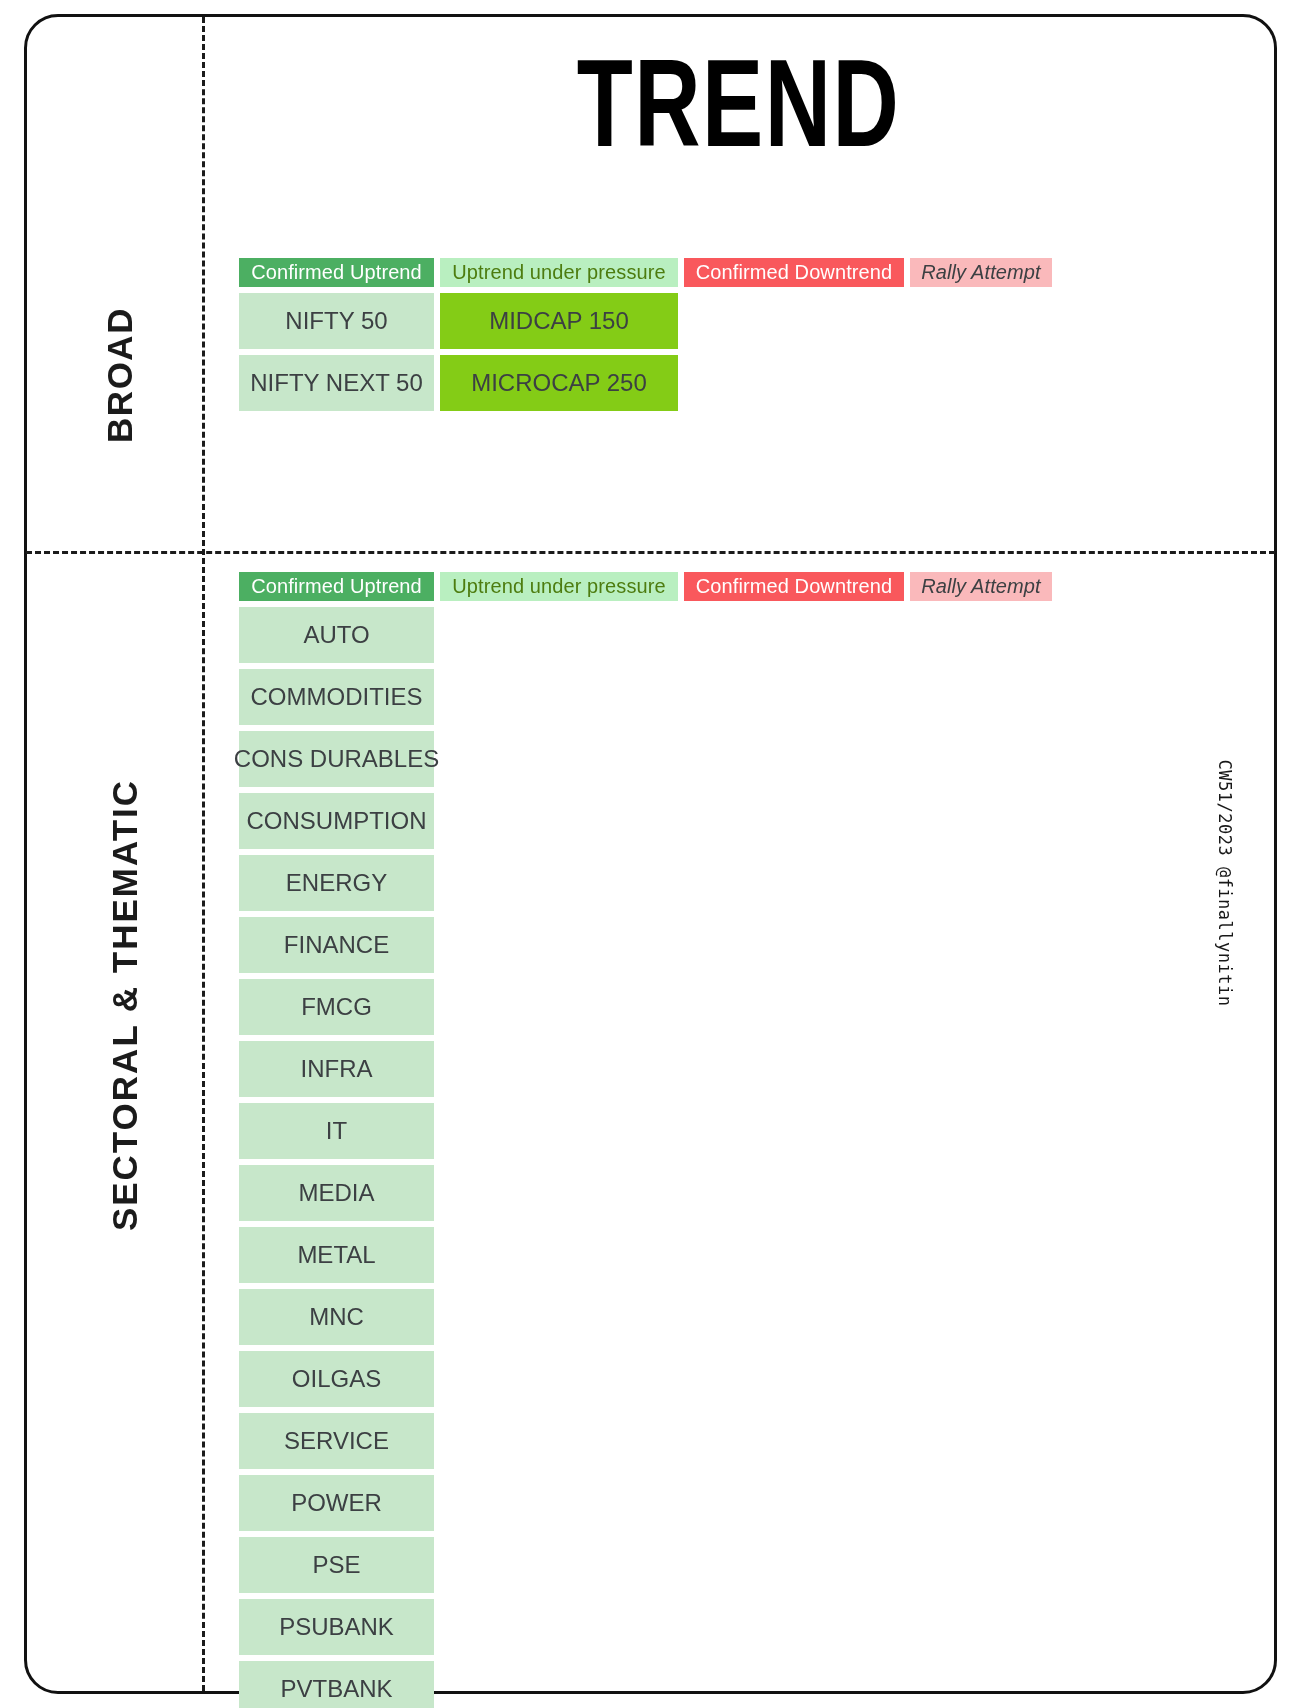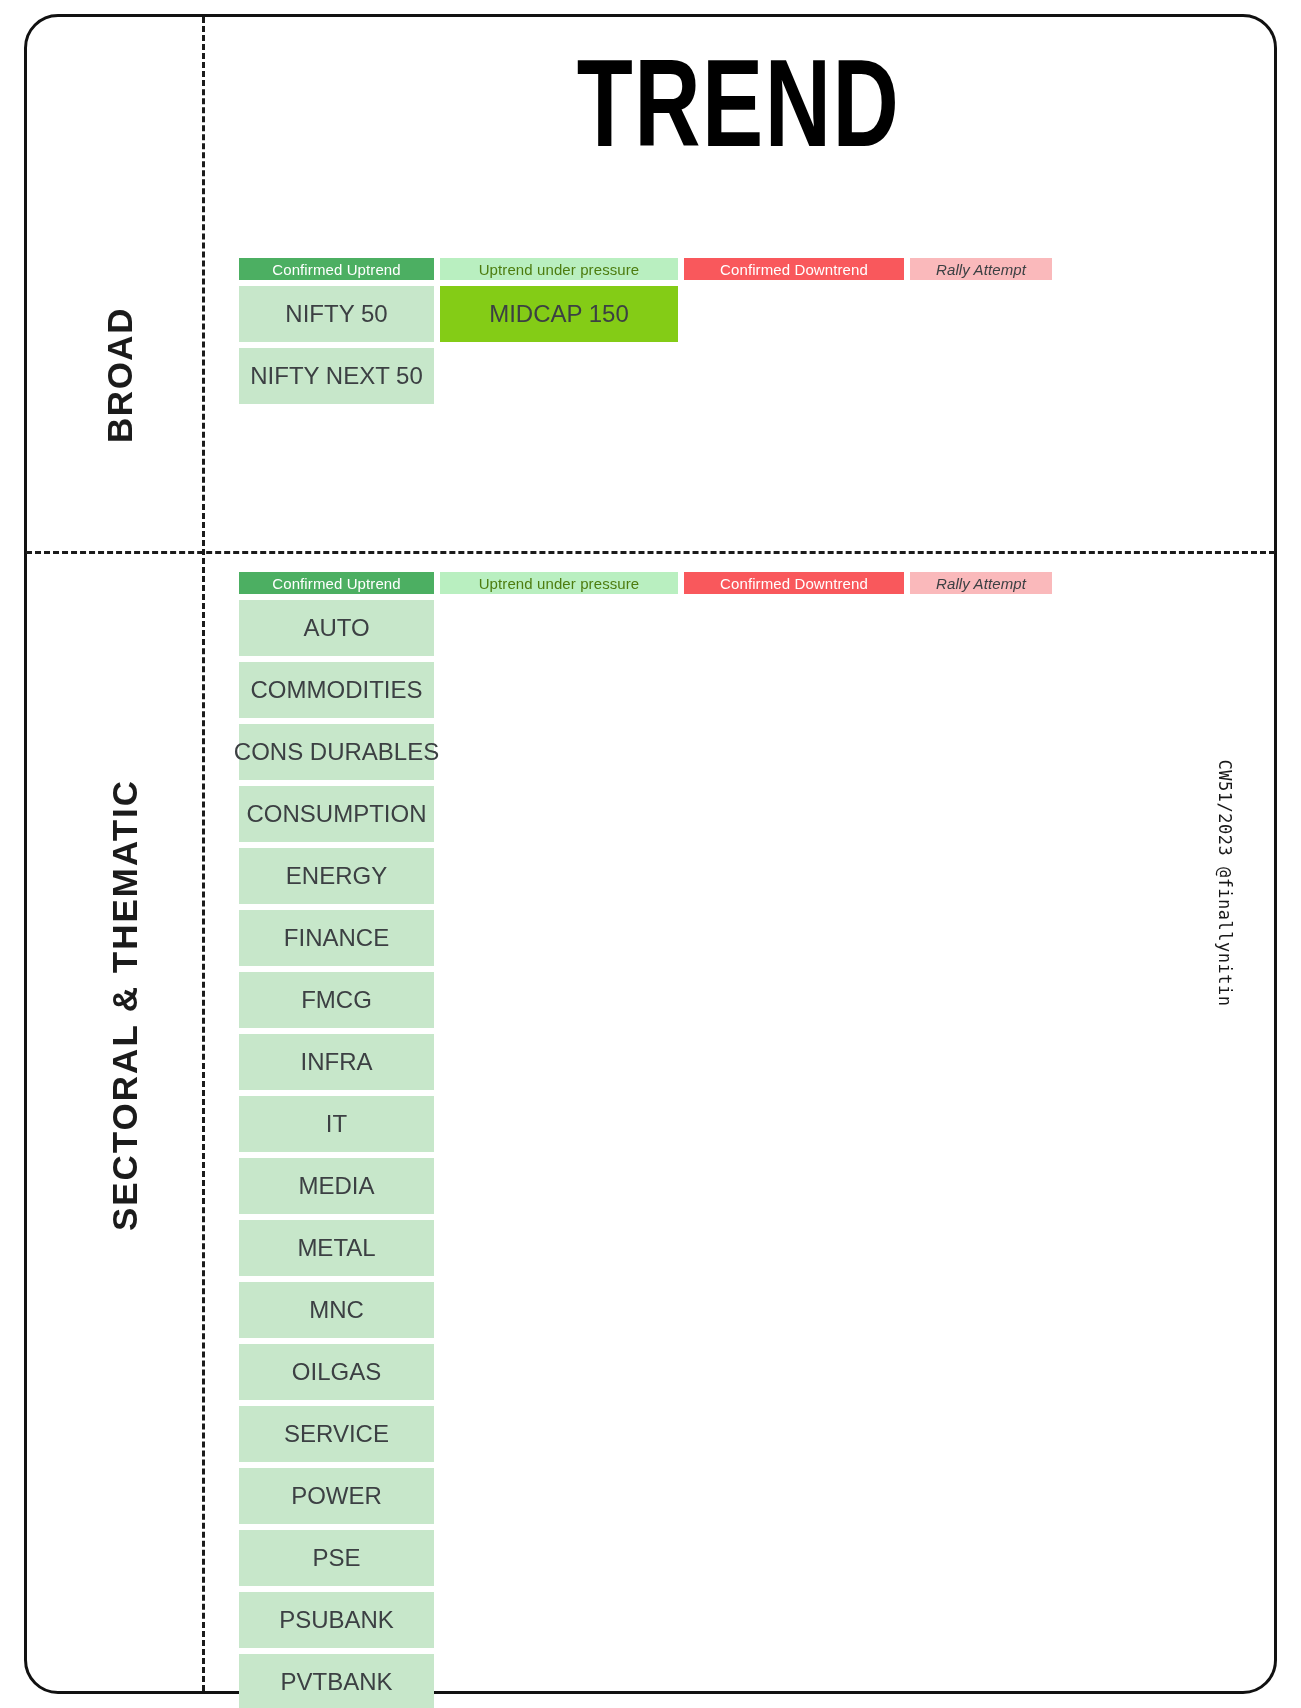--- a/index.html
+++ b/index.html
@@ -126,25 +126,25 @@
     display: flex;
     flex-direction: column;
     gap: 6px;
   }
   .col.c0 { width: 195px; }
   .col.c1 { width: 238px; }
   .col.c2 { width: 220px; }
   .col.c3 { width: 142px; }
 
   .col-head {
-    height: 22px;
+    height: 29px;
     display: flex;
     align-items: center;
     justify-content: center;
-    font-size: 15px;
+    font-size: 20px;
     letter-spacing: 0.1px;
     box-sizing: border-box;
     padding: 0 6px;
     white-space: nowrap;
   }
   .col-head.h-cu  { background: #4caf62; color: #ffffff; }
   .col-head.h-uup { background: #b9efc0; color: #4d7c0f; }
   .col-head.h-cd  { background: #f9585c; color: #ffffff; }
   .col-head.h-ra  { background: #fab9bb; color: #3c4043; font-style: italic; }
 
@@ -181,20 +181,21 @@
 
     <div class="col c0">
       <div class="col-head h-cu">Confirmed Uptrend</div>
       <div class="cell tone-cu">NIFTY 50</div>
       <div class="cell tone-cu">NIFTY NEXT 50</div>
     </div>
 
     <div class="col c1">
       <div class="col-head h-uup">Uptrend under pressure</div>
       <div class="cell tone-uup">MIDCAP 150</div>
+      <div class="cell tone-uup">MICROCAP 250</div>
     </div>
 
     <div class="col c2">
       <div class="col-head h-cd">Confirmed Downtrend</div>
     </div>
 
     <div class="col c3">
       <div class="col-head h-ra">Rally Attempt</div>
     </div>
 

